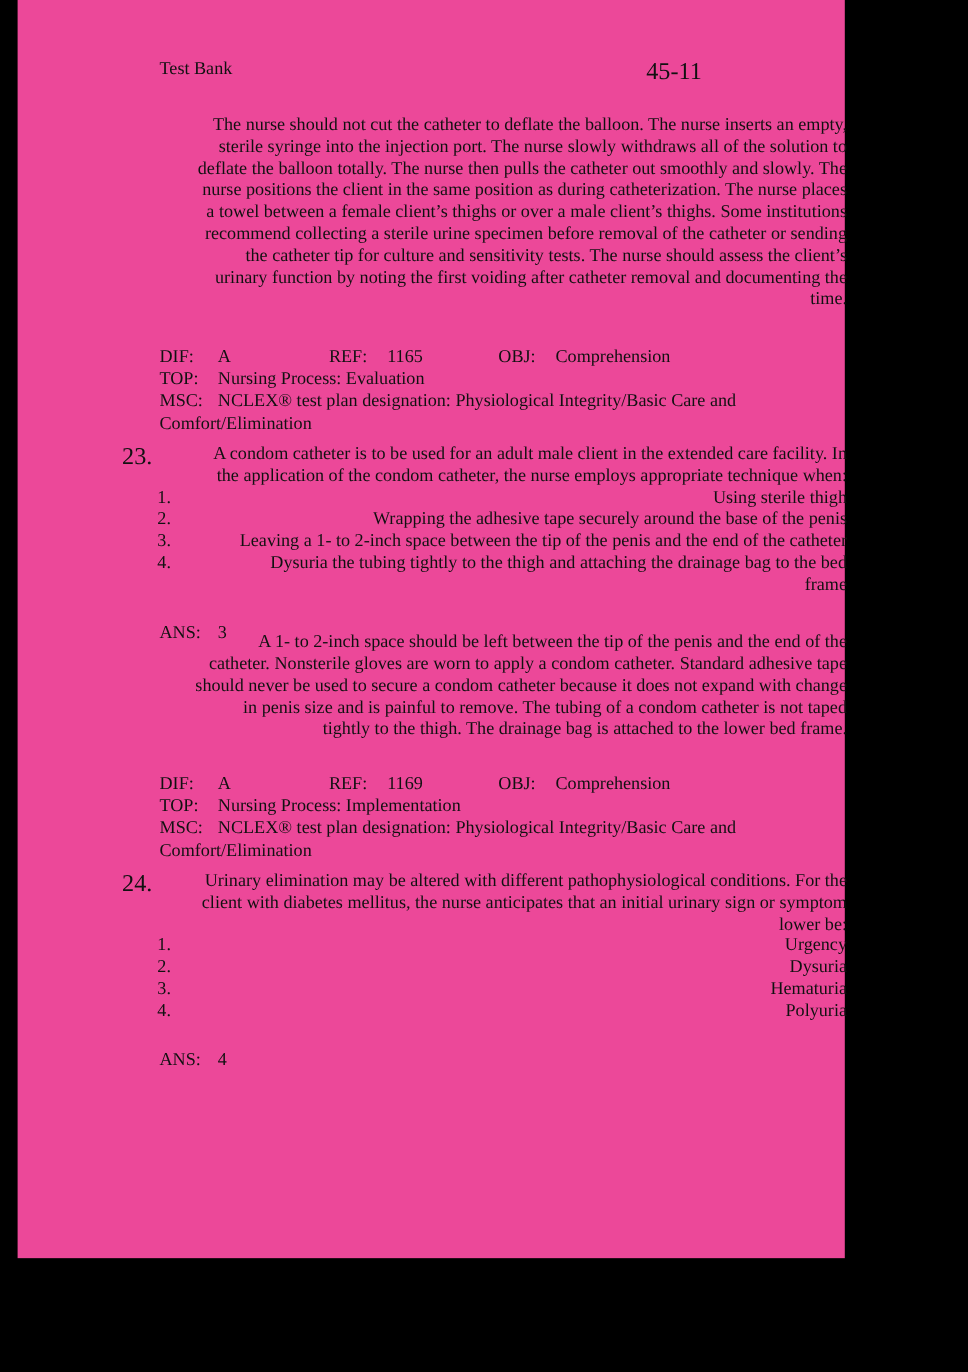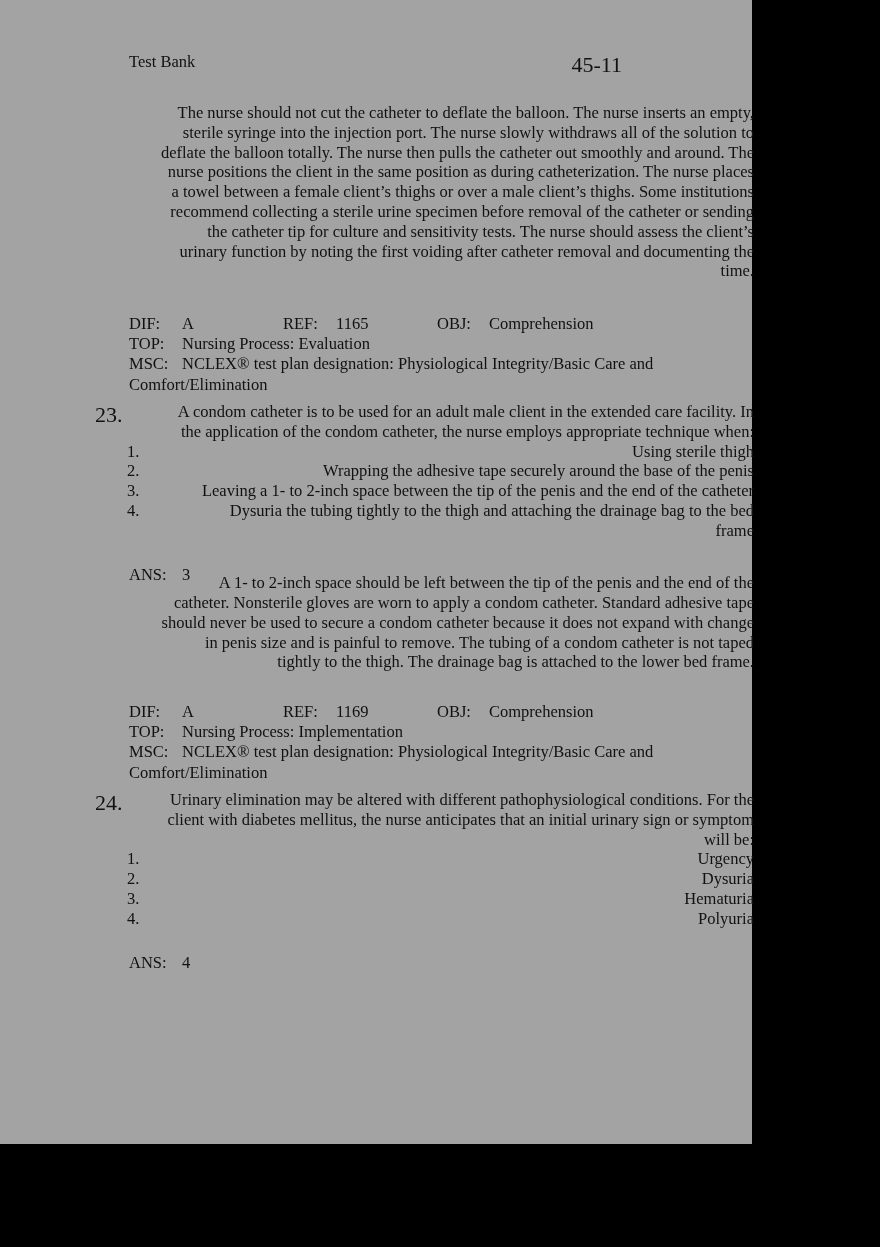--- a/index.html
+++ b/index.html
@@ -1,21 +1,21 @@
 <!DOCTYPE html>
 <html><head>
   <meta charset="utf-8">
   <style>
     * { margin: 0; padding: 0; box-sizing: border-box; }
     html, body { width: 880px; height: 1247px; background: #000; overflow: hidden; }
     body { font-family: "Liberation Serif", "DejaVu Serif", serif; color: #111; }
     .page {
-      position: absolute; left: 0; top: 0;
+      position: absolute; left: 16px; top: 0;
       width: 752px; height: 1144px;
-      background: #a3a3a3;
+      background: #ec4899;
     }
     .footer-band {
       position: absolute; left: 0; top: 1144px;
       width: 880px; height: 103px;
       background: #000;
     }
     .hdr-left { position: absolute; left: 129px; top: 52px; font-size: 16.5px; }
     .hdr-right { position: absolute; right: 130px; top: 52px; font-size: 22px; }
     .block { position: absolute; left: 129px; width: 625px; font-size: 16.5px; line-height: 19.8px; text-align: right; }
     .line { display: block; white-space: nowrap; }
@@ -29,21 +29,21 @@
 <body>
 
 <div class="page">
 
   <span class="hdr-left">Test Bank</span>
   <span class="hdr-right">45-11</span>
 
   <div class="block" style="top:103px;">
     <span class="line">The nurse should not cut the catheter to deflate the balloon. The nurse inserts an empty,</span>
     <span class="line">sterile syringe into the injection port. The nurse slowly withdraws all of the solution to</span>
-    <span class="line">deflate the balloon totally. The nurse then pulls the catheter out smoothly and around. The</span>
+    <span class="line">deflate the balloon totally. The nurse then pulls the catheter out smoothly and slowly. The</span>
     <span class="line">nurse positions the client in the same position as during catheterization. The nurse places</span>
     <span class="line">a towel between a female client’s thighs or over a male client’s thighs. Some institutions</span>
     <span class="line">recommend collecting a sterile urine specimen before removal of the catheter or sending</span>
     <span class="line">the catheter tip for culture and sensitivity tests. The nurse should assess the client’s</span>
     <span class="line">urinary function by noting the first voiding after catheter removal and documenting the</span>
     <span class="line">time.</span>
   </div>
 
   <div class="block" style="top:302px;">
     <div class="meta-grid">
@@ -109,21 +109,21 @@
     </div>
     <div class="meta-grid">
       <span style="left:0">Comfort/Elimination</span>
     </div>
   </div>
 
   <span class="q-num" style="top:790px;text-align:center;">24.</span>
   <div class="block" style="top:790px;">
     <span class="line">Urinary elimination may be altered with different pathophysiological conditions. For the</span>
     <span class="line">client with diabetes mellitus, the nurse anticipates that an initial urinary sign or symptom</span>
-    <span class="line">will be:</span>
+    <span class="line">lower be:</span>
     <span class="opt"><span class="n">1.</span><span>Urgency</span></span>
     <span class="opt"><span class="n">2.</span><span>Dysuria</span></span>
     <span class="opt"><span class="n">3.</span><span>Hematuria</span></span>
     <span class="opt"><span class="n">4.</span><span>Polyuria</span></span>
   </div>
 
   <div class="block" style="top:941px;">
     <div class="meta-grid">
       <span style="left:0">ANS:</span>
       <span style="left:53px">4</span>

